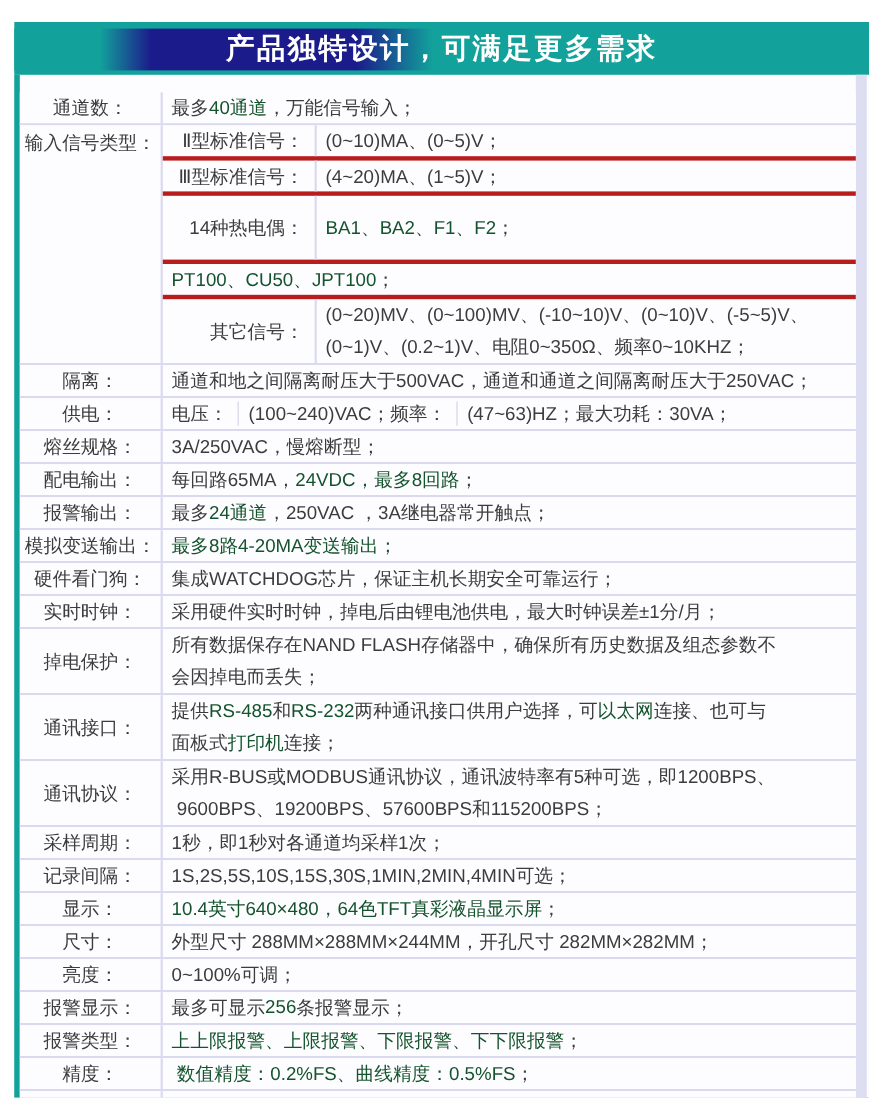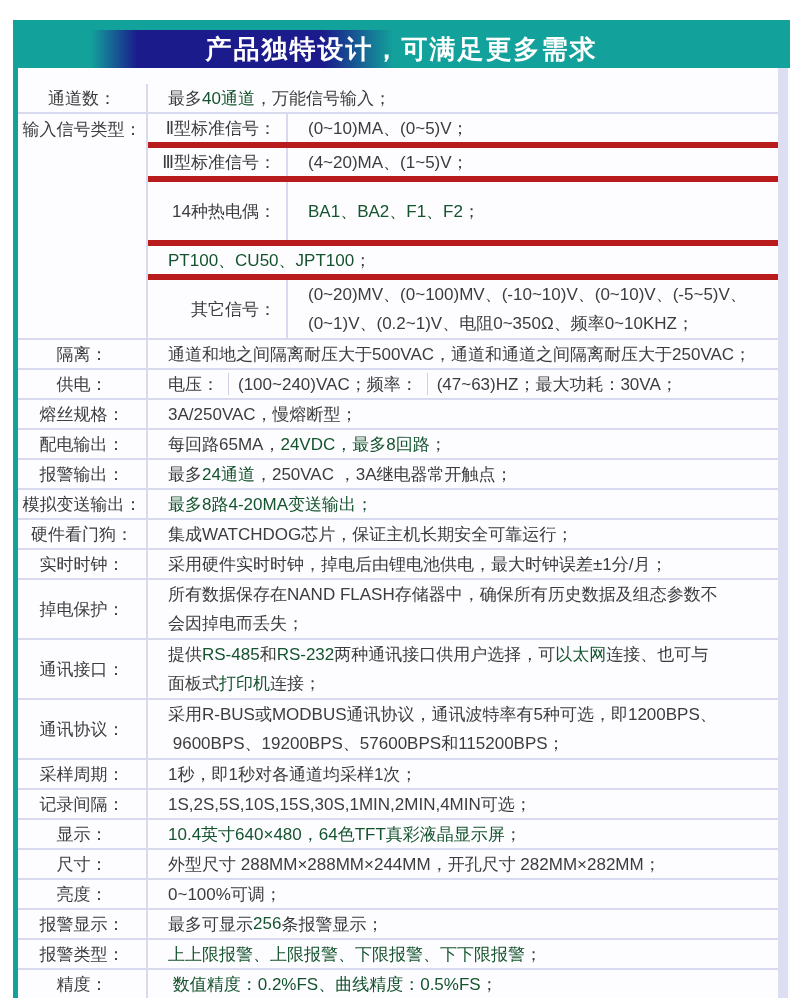--- a/index.html
+++ b/index.html
@@ -1,41 +1,41 @@
 <!DOCTYPE html>
 <html><head>
 <meta charset="utf-8">
 <style>
   html,body{margin:0;padding:0;background:#ffffff;}
   .page{position:relative;width:800px;height:998px;background:#ffffff;overflow:hidden;
         font-family:"Liberation Sans","DejaVu Sans",sans-serif;color:#3c3c3c;}
   .panel{position:absolute;left:13px;top:20px;width:777px;height:978px;background:#12A29B;}
-  .header{height:48px;display:flex;align-items:flex-end;border-radius:19px;}
+  .header{height:48px;display:flex;align-items:center;border-radius:19px;}
   .header-bar{flex:1;height:38px;margin-top:1px;display:flex;align-items:center;justify-content:center;
         background:linear-gradient(90deg,#12A29B 0%,#12A29B 10%,#1B1B8C 16%,#1B1B8C 40%,#12A29B 49%,#12A29B 100%);}
   .title{color:#ffffff;font-size:26px;font-weight:bold;letter-spacing:2px;}
   .body{position:absolute;top:48px;left:0;right:0;bottom:0;background:#FDFDFF;}
   .left-strip{position:absolute;left:0;top:0;width:5px;height:100%;background:#12A29B;}
   .right-strip{position:absolute;right:2px;top:0;width:10px;height:100%;background:#DEDEF2;}
   .spec-table{position:absolute;left:5px;top:16px;right:12px;font-size:17px;}
   .row{display:flex;border-bottom:2px solid #D9D9EF;background:#FDFDFF;}
   .row:last-child{border-bottom:none;gap:12px;}
   .row.h1{height:28px;}
   .row.h2{height:58px;}
   .label-cell{width:130px;flex:0 0 130px;border-right:2px solid #D9D9EF;
         display:flex;align-items:center;justify-content:center;text-align:center;padding:0 2px;box-sizing:border-box;}
   .row.group .label-cell{align-items:flex-start;padding-top:4px;}
   .group-col{flex:1;display:flex;flex-direction:column;}
-  .subrow{display:flex;border-bottom:6px solid #b91c1c;}
+  .subrow{display:flex;border-bottom:4px solid #b91c1c;}
   .subrow:last-child{border-bottom:none;}
   .subrow.h1{height:28px;}
   .subrow.h2{height:58px;}
   .sublabel-cell{width:140px;flex:0 0 140px;border-right:2px solid #D9D9EF;
         display:flex;align-items:center;justify-content:flex-end;text-align:right;padding-right:10px;box-sizing:border-box;}
-  .value-cell{flex:1;display:flex;flex-direction:column;justify-content:center;padding-left:8px;overflow:visible;margin-left:12px;}
+  .value-cell{flex:1;display:flex;flex-direction:column;justify-content:center;padding-left:8px;overflow:visible;}
   .line{white-space:pre;line-height:29px;height:29px;display:flex;align-items:center;}
   .row.h1 .line,.subrow.h1 .line{height:auto;line-height:normal;}
   .red{color:#14532d;}
   .vdiv{display:inline-block;width:1px;height:22px;background:#CFCFE6;margin:0 9px;flex:0 0 1px;}
 </style>
 </head>
 <body>
 
 <div class="page">
   <div class="panel">

